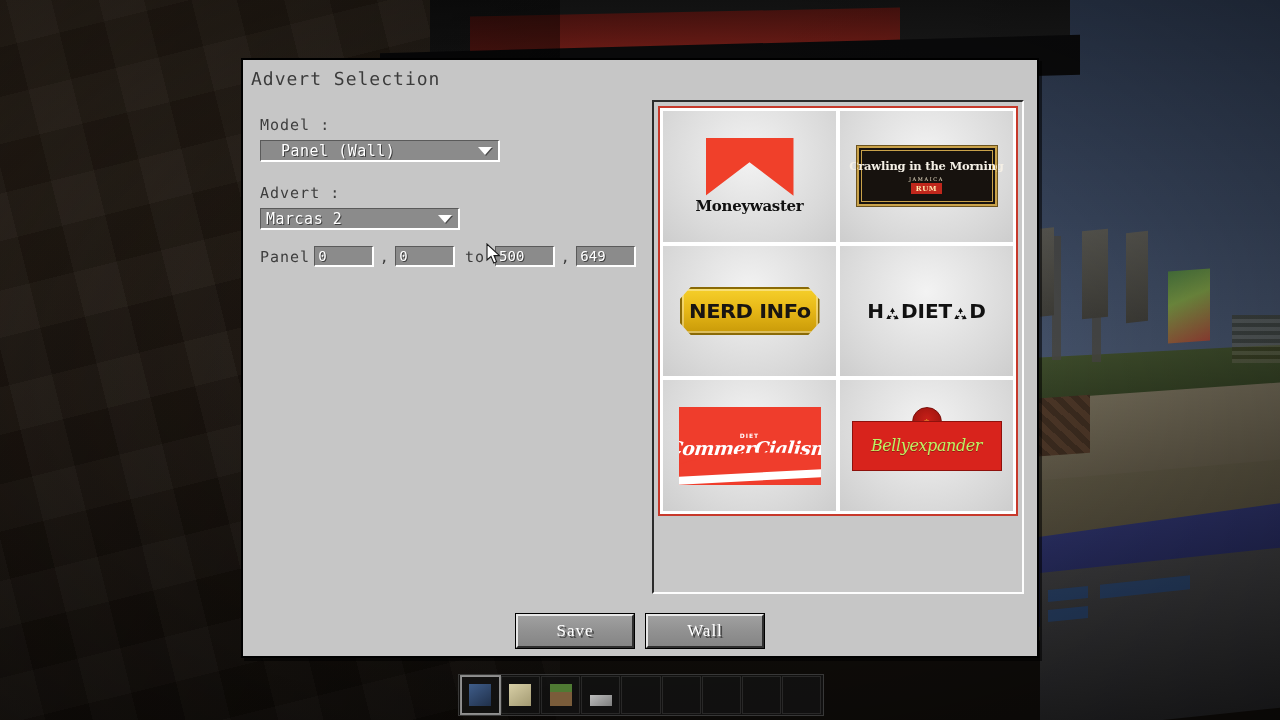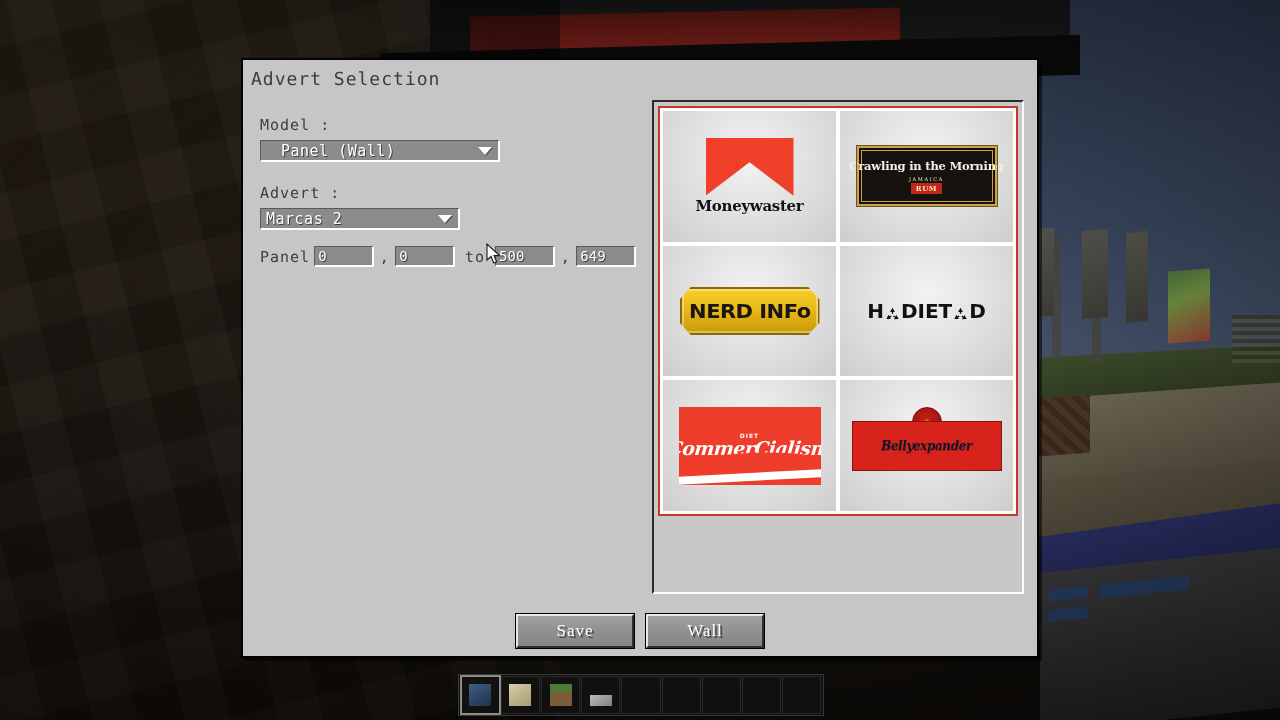--- a/index.html
+++ b/index.html
@@ -379,22 +379,22 @@
     position: absolute; top: -14px; left: 50%;
     transform: translateX(-50%);
     width: 30px; height: 30px; border-radius: 50%;
     background: radial-gradient(circle at 50% 40%, #c81f18, #8e110c);
     display: flex; align-items: center; justify-content: center;
     font-size: 12px; color: #f2c23a;
     border: 1px solid #7a0f0a;
   }
   .belly-word {
     font-family: "DejaVu Serif", serif;
-    font-style: italic; font-weight: 700;
-    font-size: 12px; color: #0f172a;
+    font-style: italic; font-weight: 400;
+    font-size: 16px; color: #bef264;
     letter-spacing: -0.4px; white-space: nowrap;
     text-shadow: 0 1px 0 rgba(0,0,0,.3);
   }
 
   
   #btn-row {
     position: absolute; left: 0; right: 0; top: 554px;
     display: flex; justify-content: center; gap: 12px;
   }
   .mc-button {

